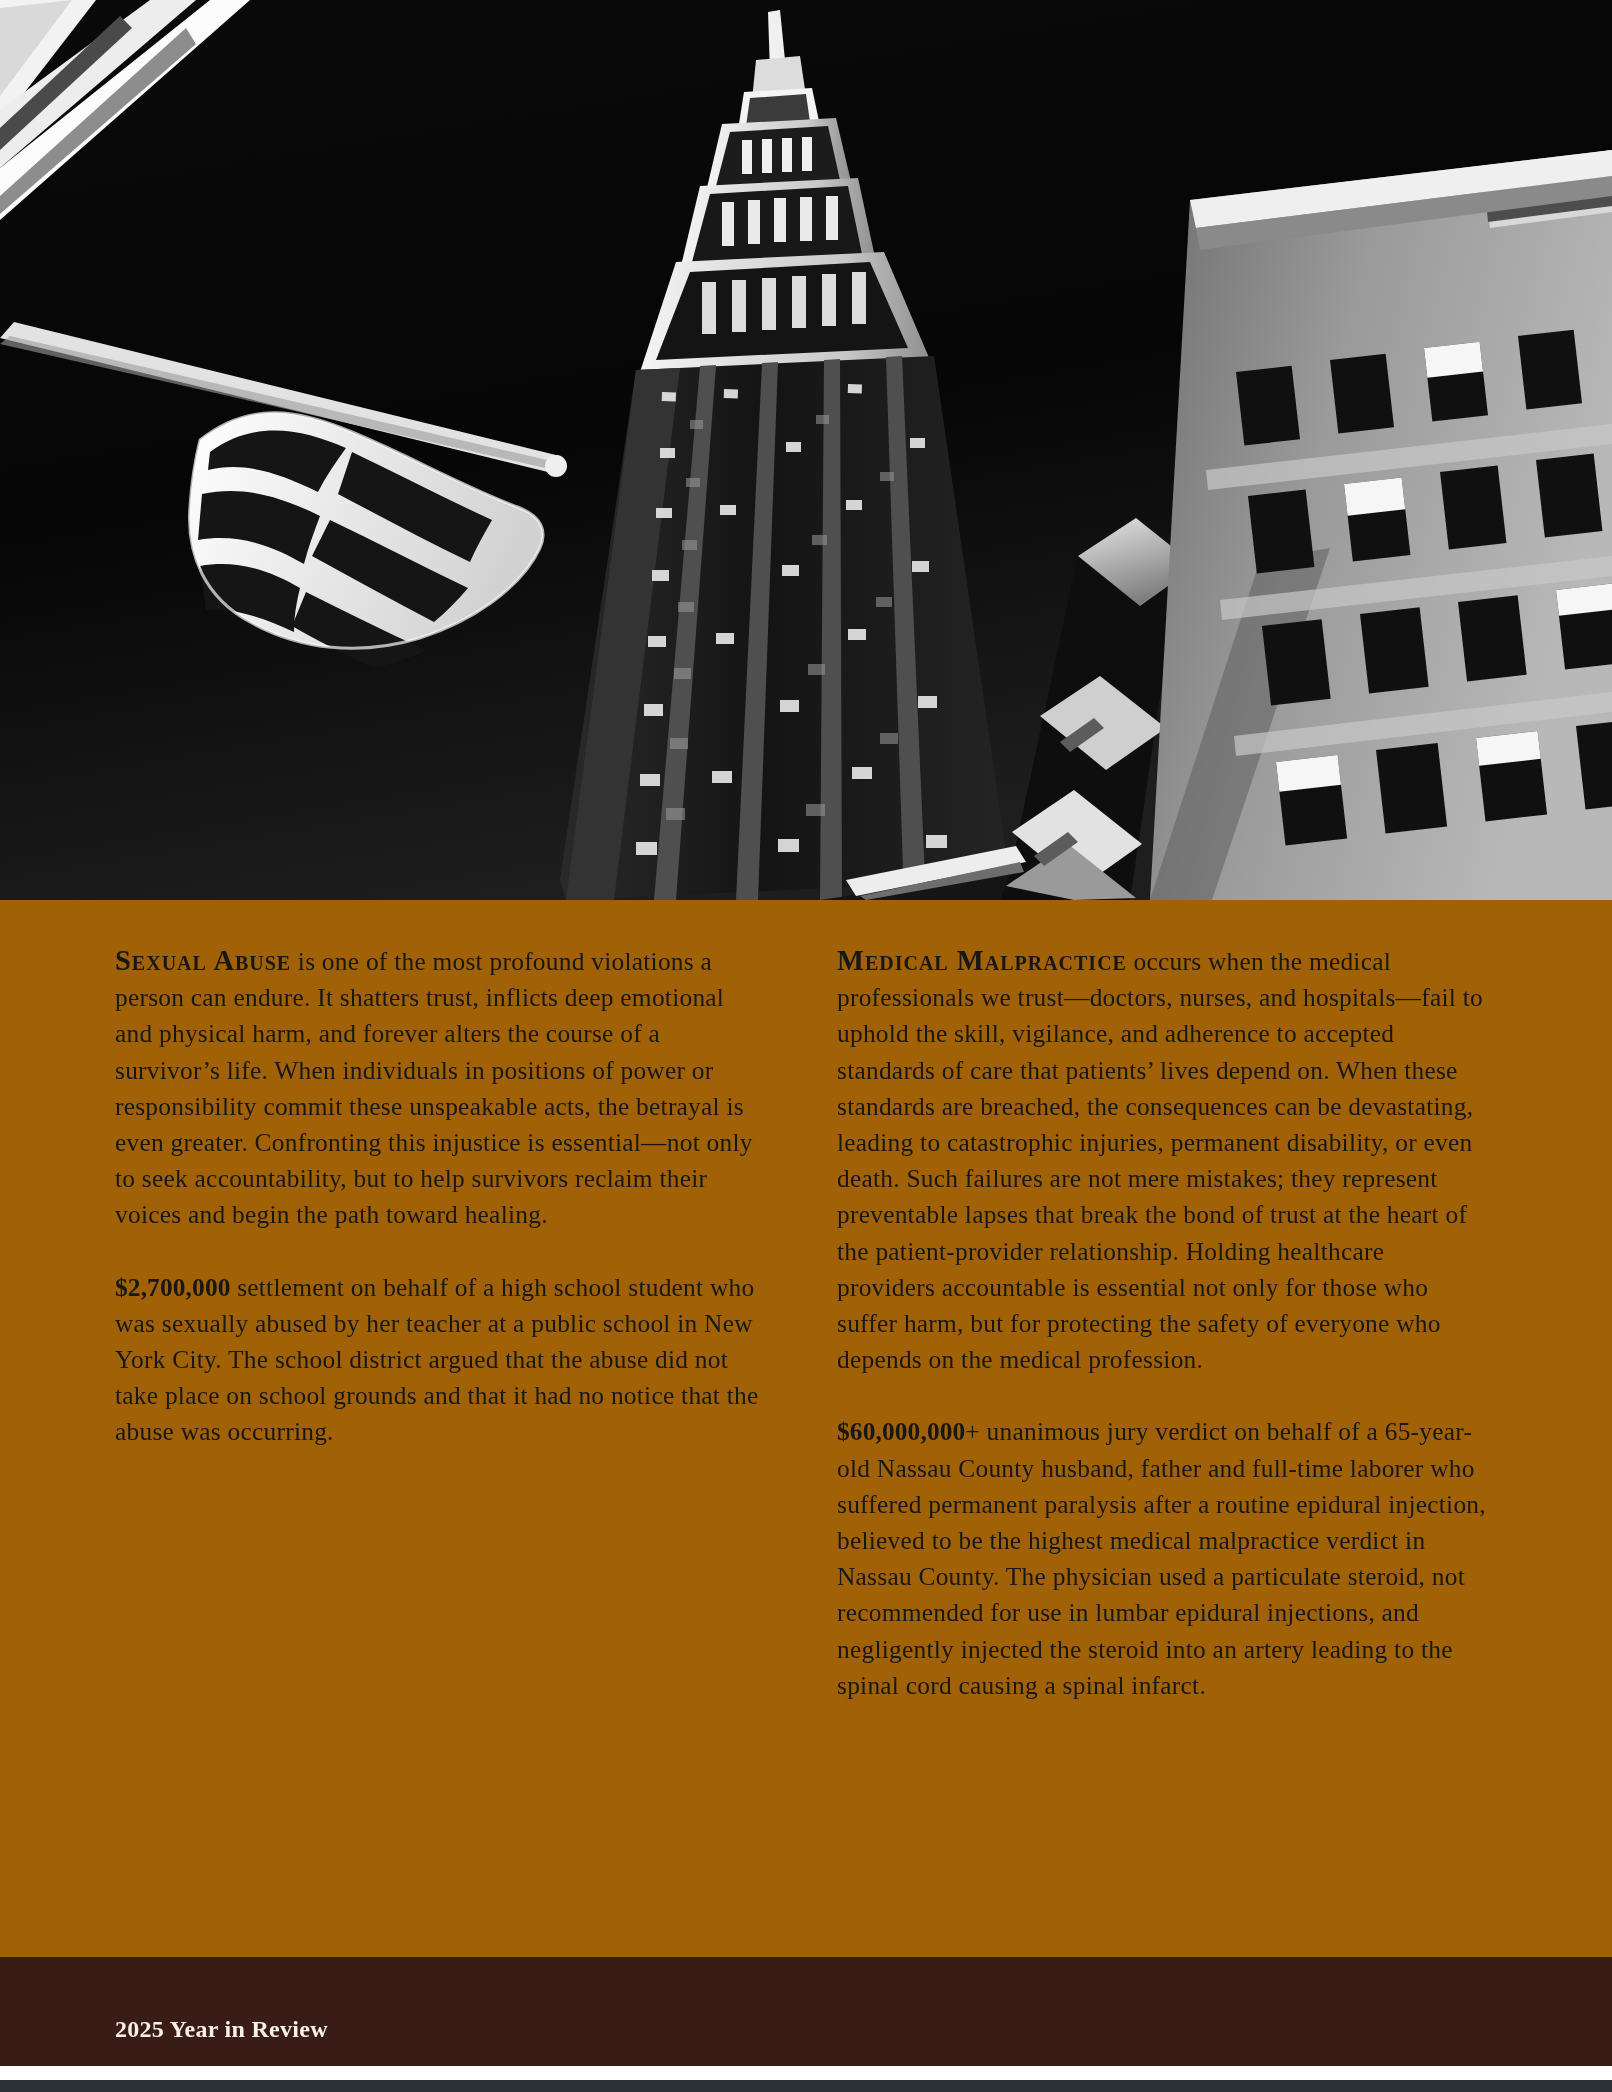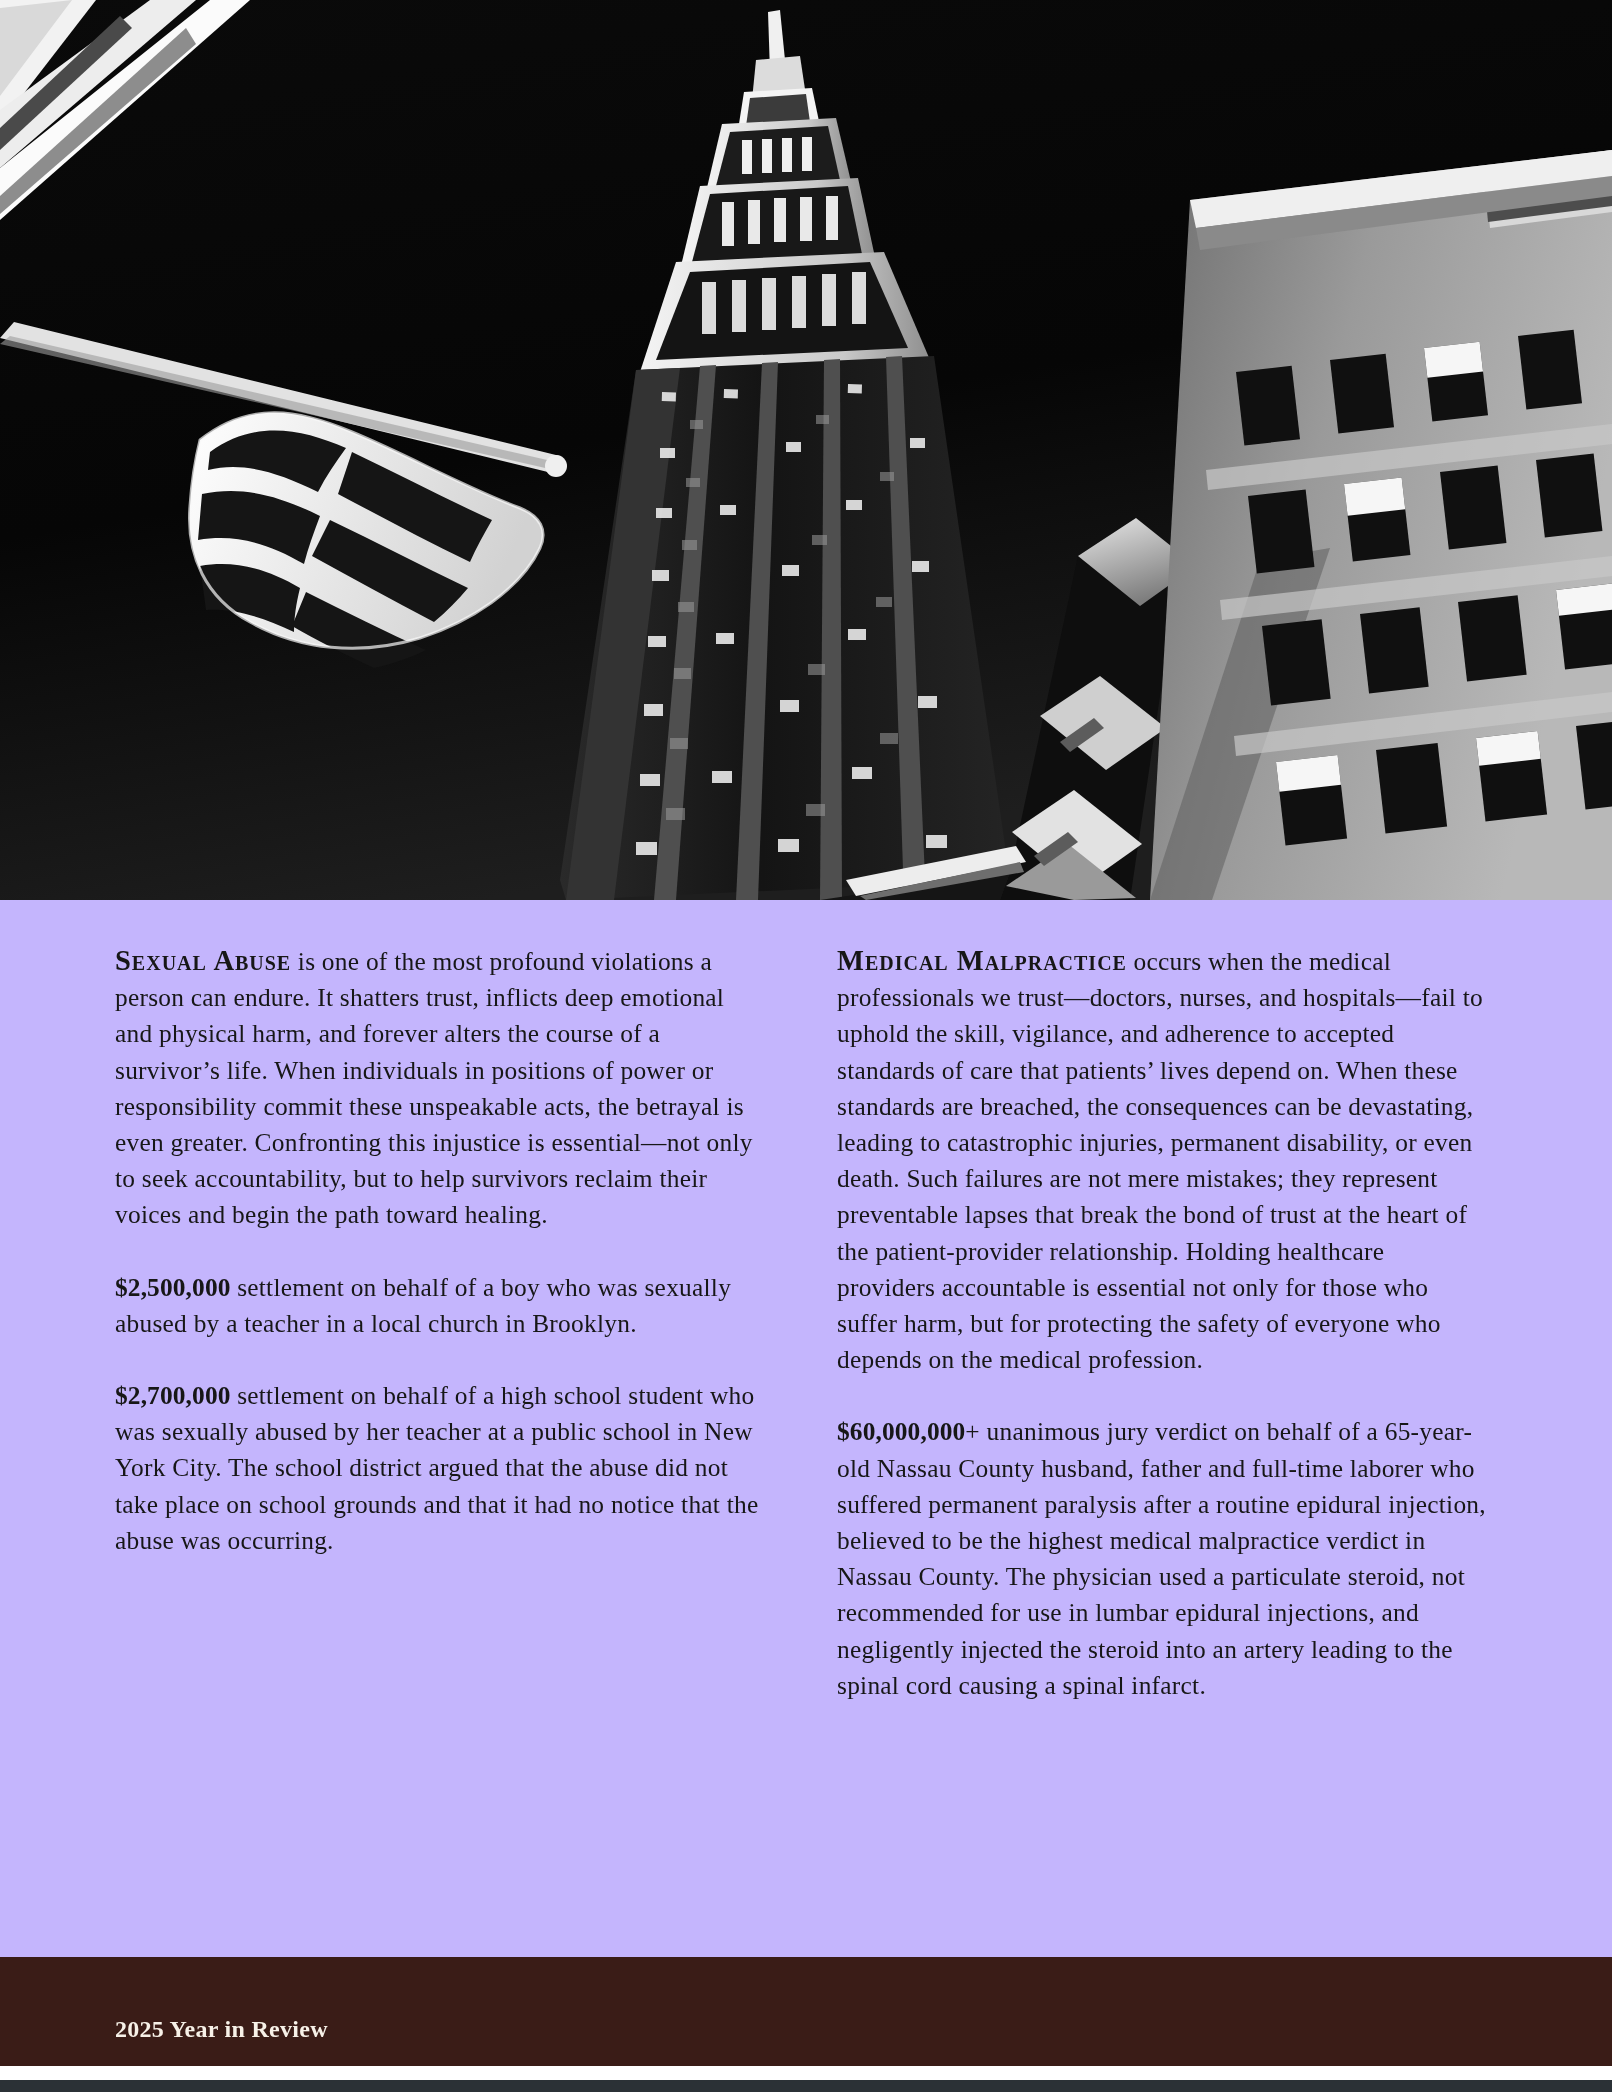--- a/index.html
+++ b/index.html
@@ -28,21 +28,21 @@
   }
   .hero svg { display: block; width: 1612px; height: 900px; }
 
   
   .article {
     position: absolute;
     left: 0;
     top: 900px;
     width: 1612px;
     height: 1057px;
-    background: #c4b5fd;
+    background: #a16207;
   }
   .columns {
     position: absolute;
     left: 115px;
     top: 43px;
     width: 1390px;
     display: flex;
     gap: 73px;
   }
   .column { width: 649px; }
@@ -325,21 +325,20 @@
   </svg>
 </div>
 
 <div class="article">
   <div class="columns">
 
     <div class="column">
       <p class="body-par"><span class="lead-in">Sexual Abuse</span><span> is one of the most profound violations a person can endure. It shatters trust, inflicts deep emotional and physical harm, and forever alters the course of a survivor’s life. When individuals in positions of power or responsibility commit these unspeakable acts, the betrayal is even greater. Confronting this injustice is essential—not only to seek accountability, but to help survivors reclaim their voices and begin the path toward healing.</span></p>
 
 
-      <p class="body-par"><span class="amount">$2,500,000</span><span> settlement on behalf of a boy who was sexually abused by a teacher in a local church in Brooklyn.</span></p>
 
       <p class="body-par"><span class="amount">$2,700,000</span><span> settlement on behalf of a high school student who was sexually abused by her teacher at a public school in New York City. The school district argued that the abuse did not take place on school grounds and that it had no notice that the abuse was occurring.</span></p>
     </div>
 
     <div class="column">
       <p class="body-par"><span class="lead-in">Medical Malpractice</span><span> occurs when the medical professionals we trust—doctors, nurses, and hospitals—fail to uphold the skill, vigilance, and adherence to accepted standards of care that patients’ lives depend on. When these standards are breached, the consequences can be devastating, leading to catastrophic injuries, permanent disability, or even death. Such failures are not mere mistakes; they represent preventable lapses that break the bond of trust at the heart of the patient-provider relationship. Holding healthcare providers accountable is essential not only for those who suffer harm, but for protecting the safety of everyone who depends on the medical profession.</span></p>
 
       <p class="body-par"><span class="amount">$60,000,000</span><span>+ unanimous jury verdict on behalf of a 65-year-old Nassau County husband, father and full-time laborer who suffered permanent paralysis after a routine epidural injection, believed to be the highest medical malpractice verdict in Nassau County. The physician used a particulate steroid, not recommended for use in lumbar epidural injections, and negligently injected the steroid into an artery leading to the spinal cord causing a spinal infarct.</span></p>
     </div>
 

